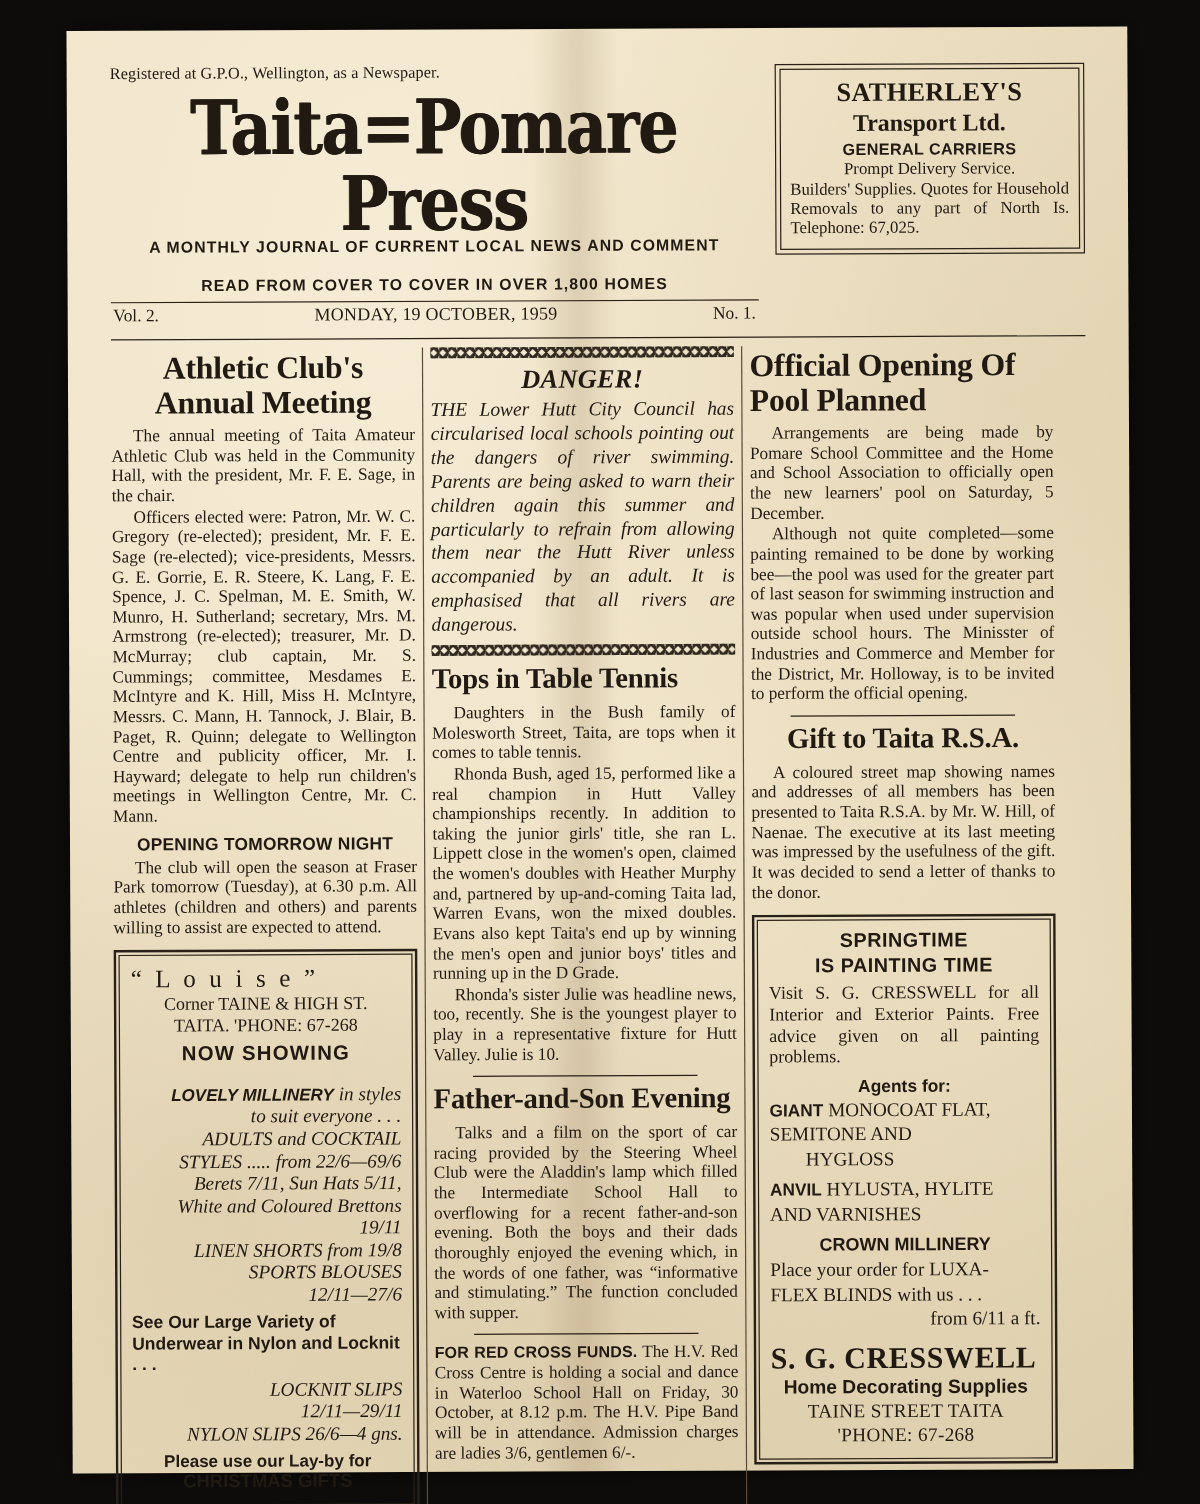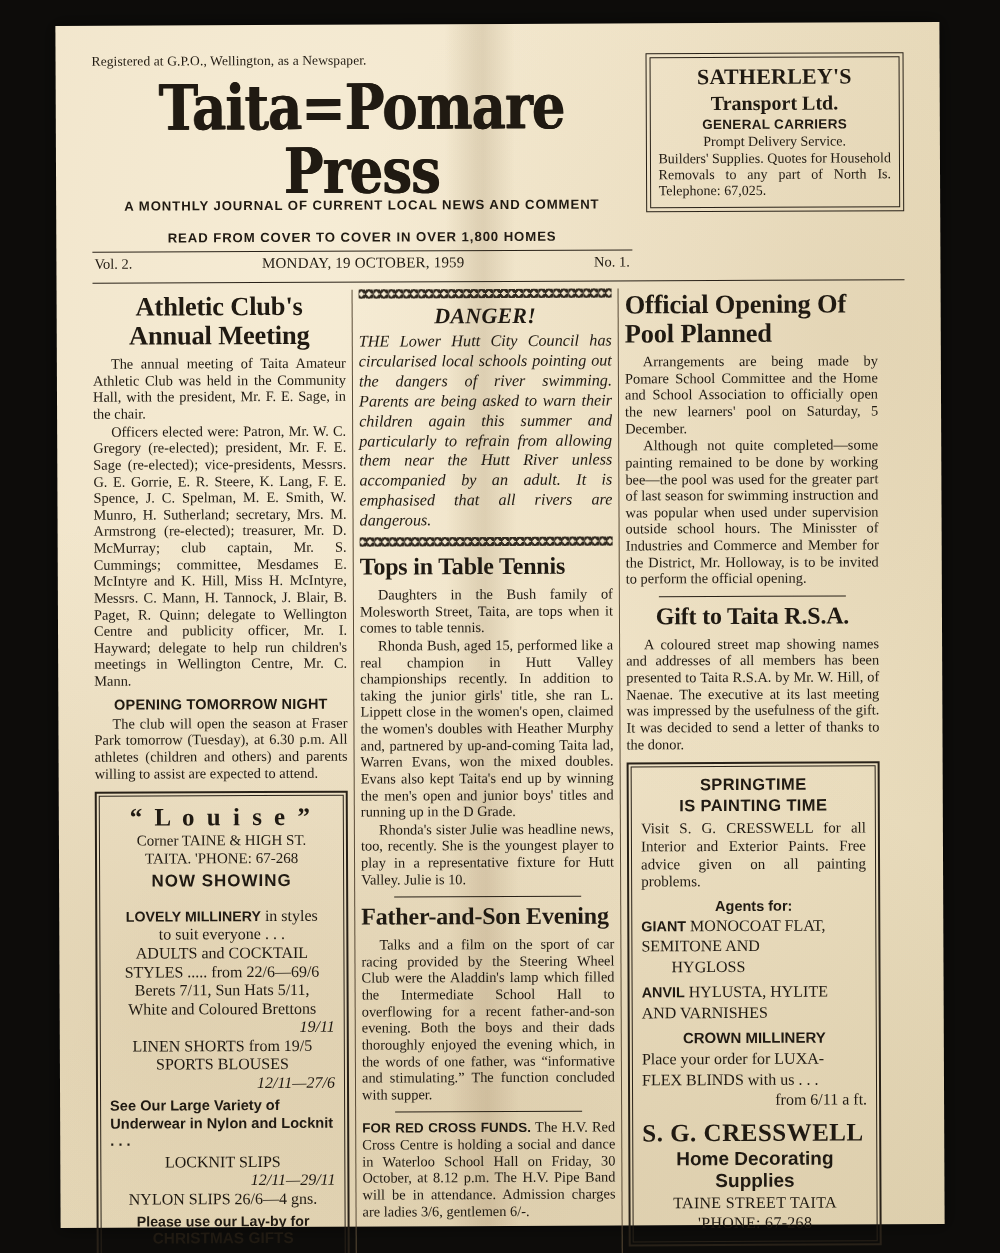--- a/index.html
+++ b/index.html
@@ -121,37 +121,37 @@
   }
   .danger-body{
     font-style:italic;font-size:16.2px;line-height:1.23;text-align:justify;
     margin:0;
   }
 
   
   .adbox{border:2px solid #2a231a;padding:2px;margin-top:10px;}
   .adbox-in{border:1px solid #2a231a;padding:7px 9px 9px 9px;}
   .louise-name{
-    font-family:"Liberation Serif",serif;font-weight:700;font-size:25px;
-    text-align:center;letter-spacing:3px;margin-bottom:1px;
+    font-family:"Liberation Serif",serif;font-weight:400;font-size:21px;
+    text-align:left;letter-spacing:3px;margin-bottom:1px;
   }
   .ad-line{font-size:15px;text-align:center;line-height:1.16;}
   .ad-bold-sans{font-family:"Liberation Sans",sans-serif;font-weight:700;font-size:17px;text-align:center;letter-spacing:1px;margin:4px 0 16px 0;}
   .ad-sans-b{font-family:"Liberation Sans",sans-serif;font-weight:700;font-size:14.2px;}
   .ad-sans-blk{font-family:"Liberation Sans",sans-serif;font-weight:700;font-size:14.6px;line-height:1.2;text-align:left;margin:5px 0 3px 0;}
   .ad-serif{font-size:16px;line-height:1.16;}
-  .ad-serif.lf{text-align:center;}
+  .ad-serif.lf{text-align:right;font-style:italic;}
   .ad-serif.rt{text-align:right;font-style:italic;}
   .mix-b{font-family:"Liberation Sans",sans-serif;font-weight:700;font-size:14.4px;}
   .cw-title{font-family:"Liberation Sans",sans-serif;font-weight:700;font-size:16.5px;text-align:center;letter-spacing:.4px;line-height:1.25;}
   .cw-p{font-size:15px;line-height:1.17;text-align:justify;margin:5px 0 0 0;}
   .cw-agents{font-family:"Liberation Sans",sans-serif;font-weight:700;font-size:14.5px;text-align:center;margin:7px 0 3px 0;}
   .cw-brand{font-size:16px;text-align:left;line-height:1.16;margin-top:2px;}
   .cw-big{font-family:"Liberation Serif",serif;font-weight:700;font-size:25px;text-align:left;letter-spacing:.5px;margin-top:9px;}
-  .cw-sml{font-family:"Liberation Sans",sans-serif;font-weight:700;font-size:19px;text-align:center;margin-top:1px;}
+  .cw-sml{font-family:"Liberation Sans",sans-serif;font-weight:700;font-size:16px;text-align:center;margin-top:1px;}
   .cw-addr{font-size:16px;text-align:center;letter-spacing:.3px;margin-top:2px;}
   .ink{filter:contrast(1.02);}
 </style>
 </head>
 <body>
 
 <div id="page">
   <div id="sheet" class="ink">
     <div id="grain"></div>
     <div id="fold"></div>
@@ -202,21 +202,21 @@
               <div class="ad-bold-sans">NOW SHOWING</div>
               <div class="ad-serif lf">
                 <span class="ad-sans-b">LOVELY MILLINERY</span><span> in styles</span>
               </div>
               <div class="ad-serif lf">to suit everyone . . .</div>
               <div class="ad-serif lf">ADULTS and COCKTAIL</div>
               <div class="ad-serif lf">STYLES ..... from 22/6—69/6</div>
               <div class="ad-serif lf">Berets 7/11, Sun Hats 5/11,</div>
               <div class="ad-serif lf">White and Coloured Brettons</div>
               <div class="ad-serif rt">19/11</div>
-              <div class="ad-serif lf">LINEN SHORTS from 19/5</div>
+              <div class="ad-serif lf">LINEN SHORTS from 19/8</div>
               <div class="ad-serif lf">SPORTS BLOUSES</div>
               <div class="ad-serif rt">12/11—27/6</div>
               <div class="ad-sans-blk">See Our Large Variety of Underwear in Nylon and Locknit . . .</div>
               <div class="ad-serif lf">LOCKNIT SLIPS</div>
               <div class="ad-serif rt">12/11—29/11</div>
               <div class="ad-serif lf">NYLON SLIPS   26/6—4 gns.</div>
               <div class="ad-sans-b" style="text-align:center;margin-top:4px;">Please use our Lay-by for</div>
               <div class="ad-sans-b" style="text-align:center;font-size:15.4px;">CHRISTMAS GIFTS</div>
             </div>
           </div>

